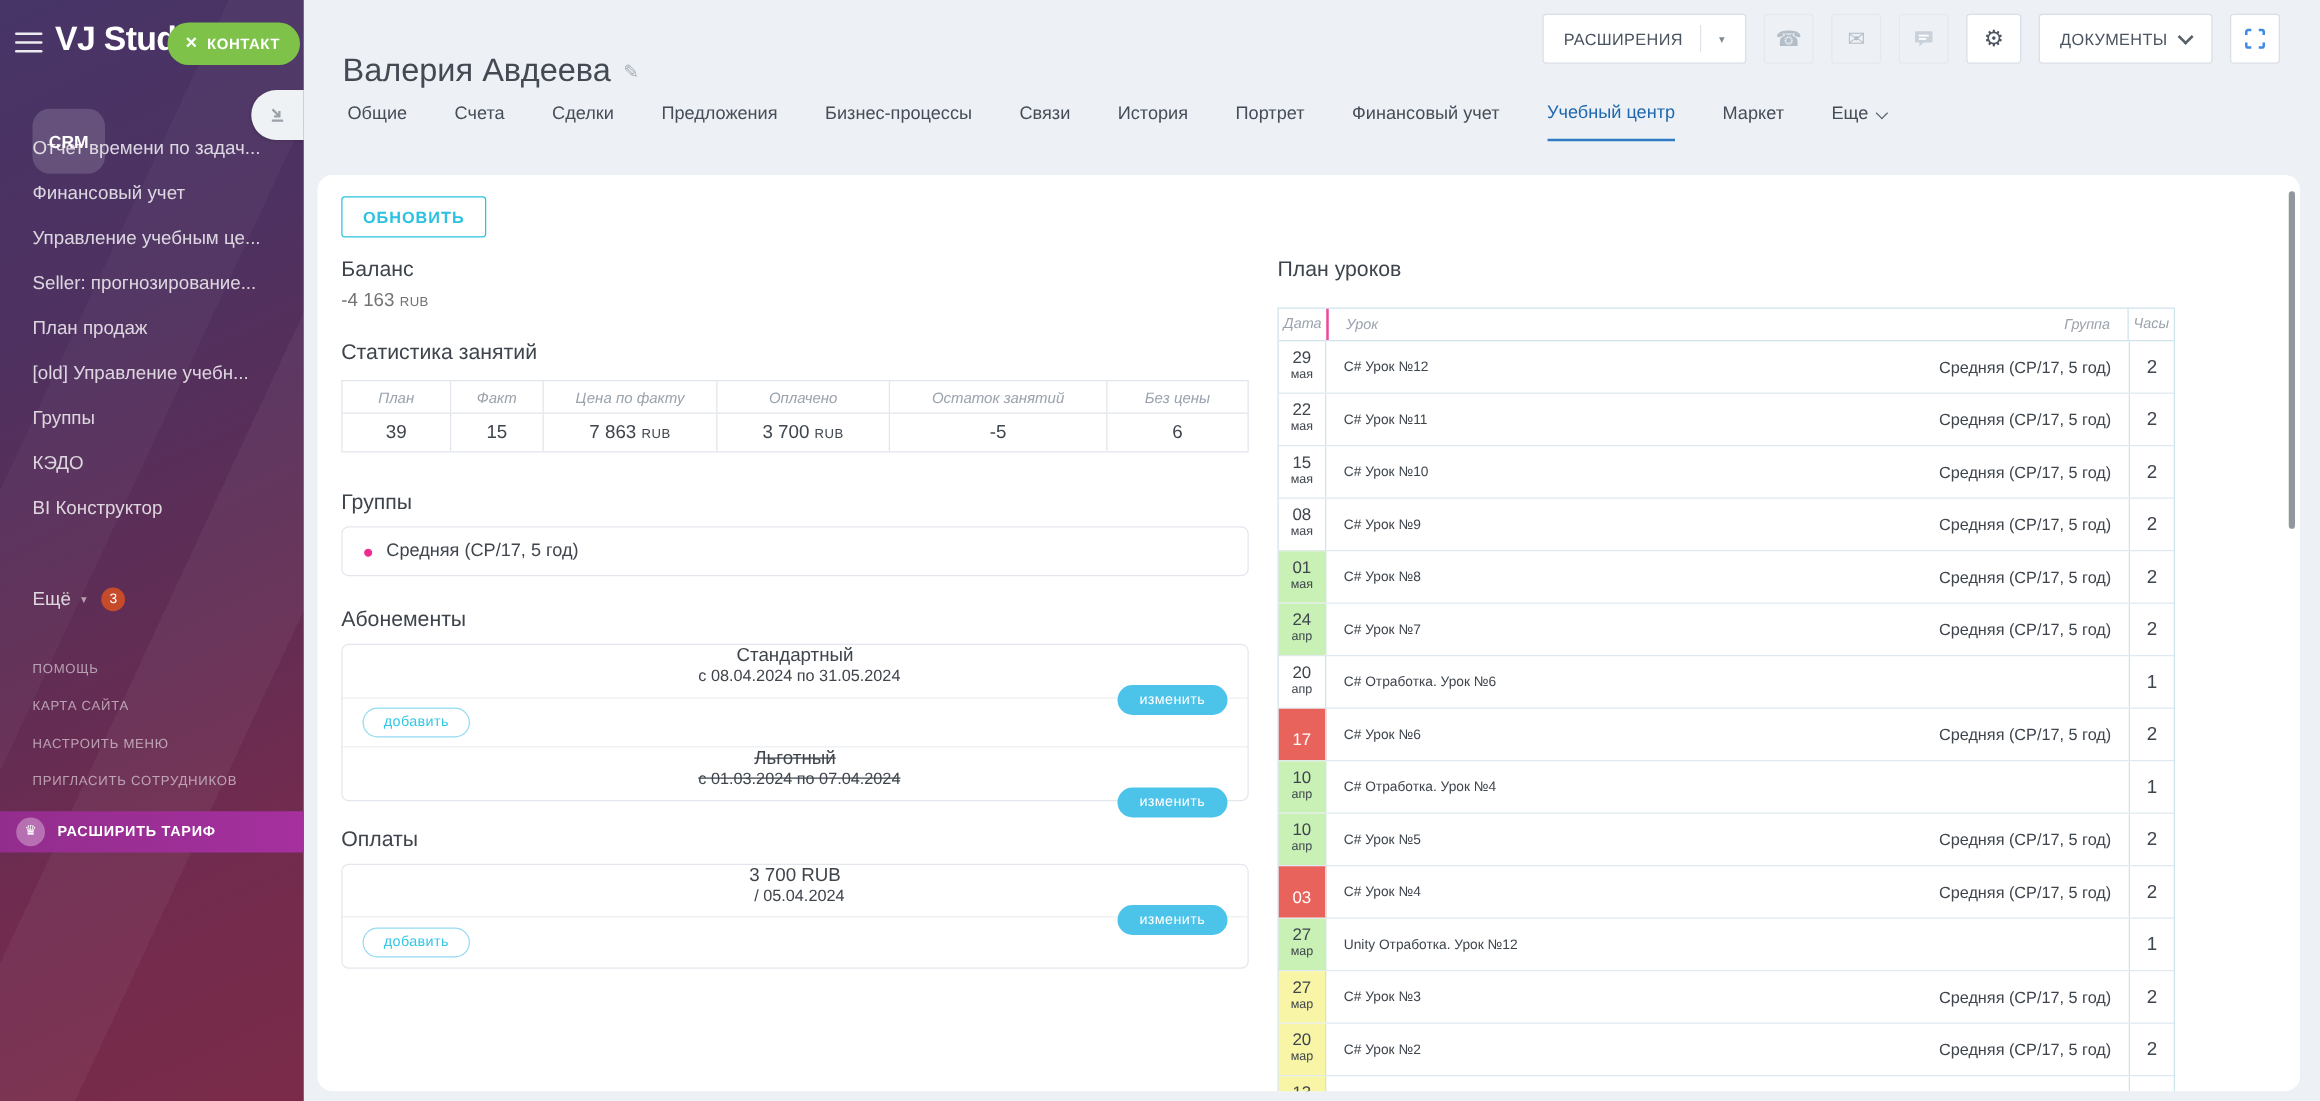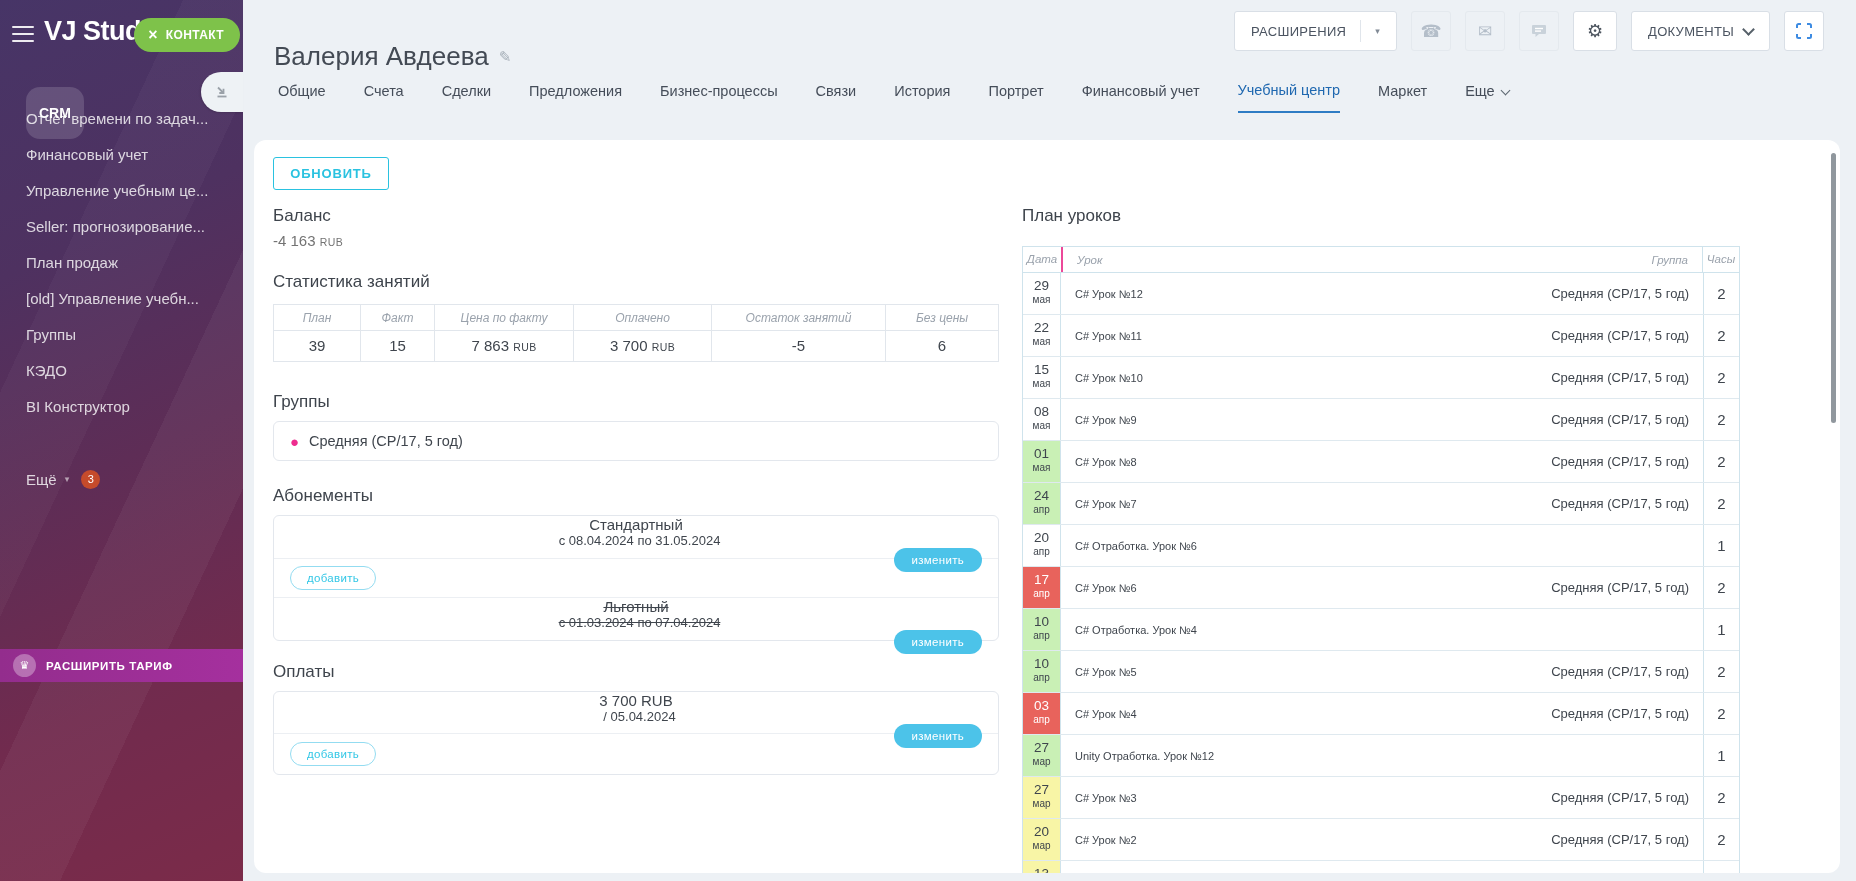--- a/index.html
+++ b/index.html
@@ -109,21 +109,21 @@
   .ph-main{flex:1;display:flex;justify-content:space-between;padding:0 14px;}
   .ph-hours{width:36px;text-align:center;border-left:1px solid #cfe3ec;align-self:stretch;line-height:25px;}
   .lrow{display:flex;height:42px;box-sizing:border-box;border-bottom:1px solid #dfe9ef;}
   .lrow:last-child{border-bottom:none;}
   .ldate{width:38px;box-sizing:border-box;border-right:1px solid #cfe3ec;text-align:center;padding-top:5px;}
   .lday{font-size:13.5px;color:#3f454d;line-height:16px;}
   .lmon{font-size:10px;color:#3f454d;line-height:11px;}
   .ldate.green{background:var(--date-green,#c9f0b5);}
   .ldate.yellow{background:var(--date-yellow,#f8f5a6);}
   .ldate.red{background:var(--date-red,#e8635c);}
-  .ldate.red .lday,.ldate.red .lmon{color:#fff;}
+  .ldate.red .lday,.ldate.red .lmon{color:#fff;margin-top:12px;}
   .lmain{flex:1;display:flex;align-items:center;padding:0 14px;min-width:0;}
   .lname{font-size:11px;color:#3f454d;white-space:nowrap;}
   .lgroup{margin-left:auto;font-size:13px;color:#3f454d;white-space:nowrap;}
   .lhours{width:36px;box-sizing:border-box;border-left:1px solid #cfe3ec;display:grid;place-items:center;
     font-size:15px;color:#3f454d;}
   .scroll-thumb{position:absolute;right:4px;top:13px;width:5px;height:270px;border-radius:3px;background:#90979d;cursor:grab;}
 </style>
 </head>
 <body>
 
@@ -153,20 +153,26 @@
         <div class="sb-item">[old] Управление учебн...</div>
         <div class="sb-item">Группы</div>
         <div class="sb-item">КЭДО</div>
         <div class="sb-item">BI Конструктор</div>
       </nav>
     <div class="sb-more">
       <span class="ml">Ещё</span>
       <span class="caret">▾</span>
       <span class="badge">3</span>
     </div>
+    <div class="sb-foot">
+        <div class="sb-foot-item">ПОМОЩЬ</div>
+        <div class="sb-foot-item">КАРТА САЙТА</div>
+        <div class="sb-foot-item">НАСТРОИТЬ МЕНЮ</div>
+        <div class="sb-foot-item">ПРИГЛАСИТЬ СОТРУДНИКОВ</div>
+      </div>
     <div class="upgrade-band">
       <span class="crown-circle">
           <span class="crown">♛</span>
         </span>
       <span class="up-label">РАСШИРИТЬ ТАРИФ</span>
     </div>
   </aside>
 
   <button class="collapse-btn">
     <svg width="16" height="16" viewBox="0 0 16 16">

